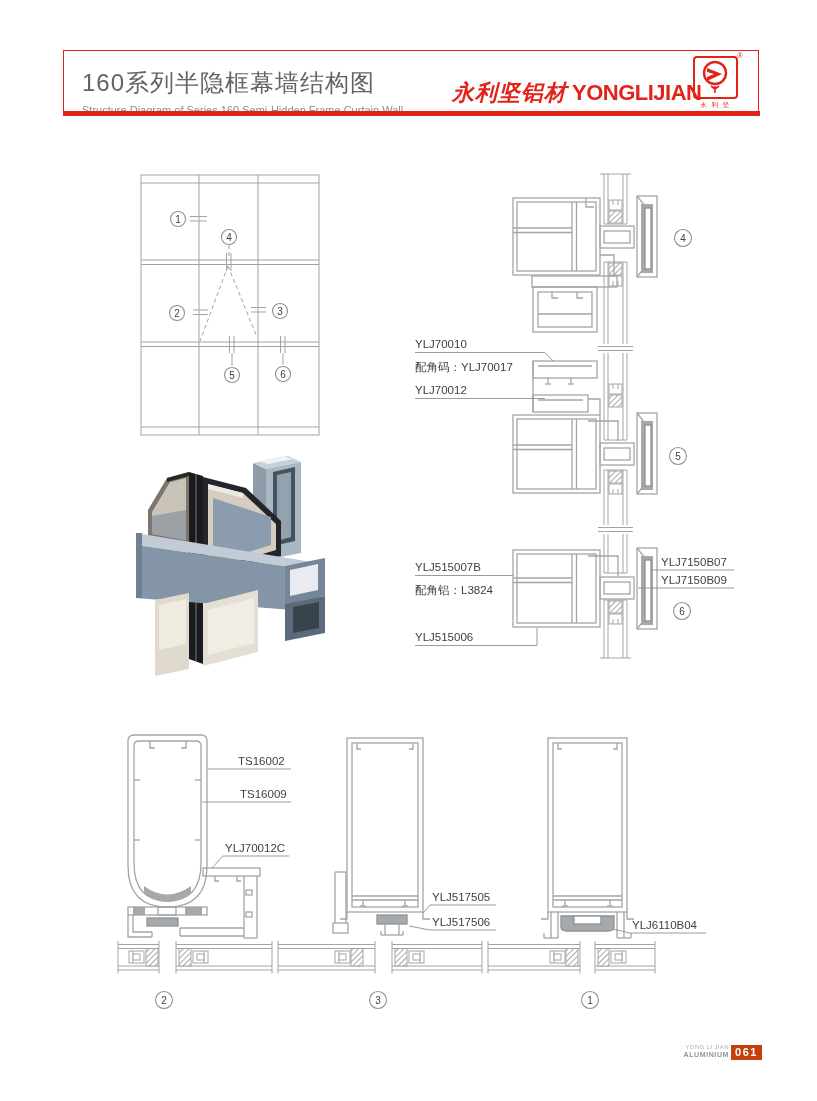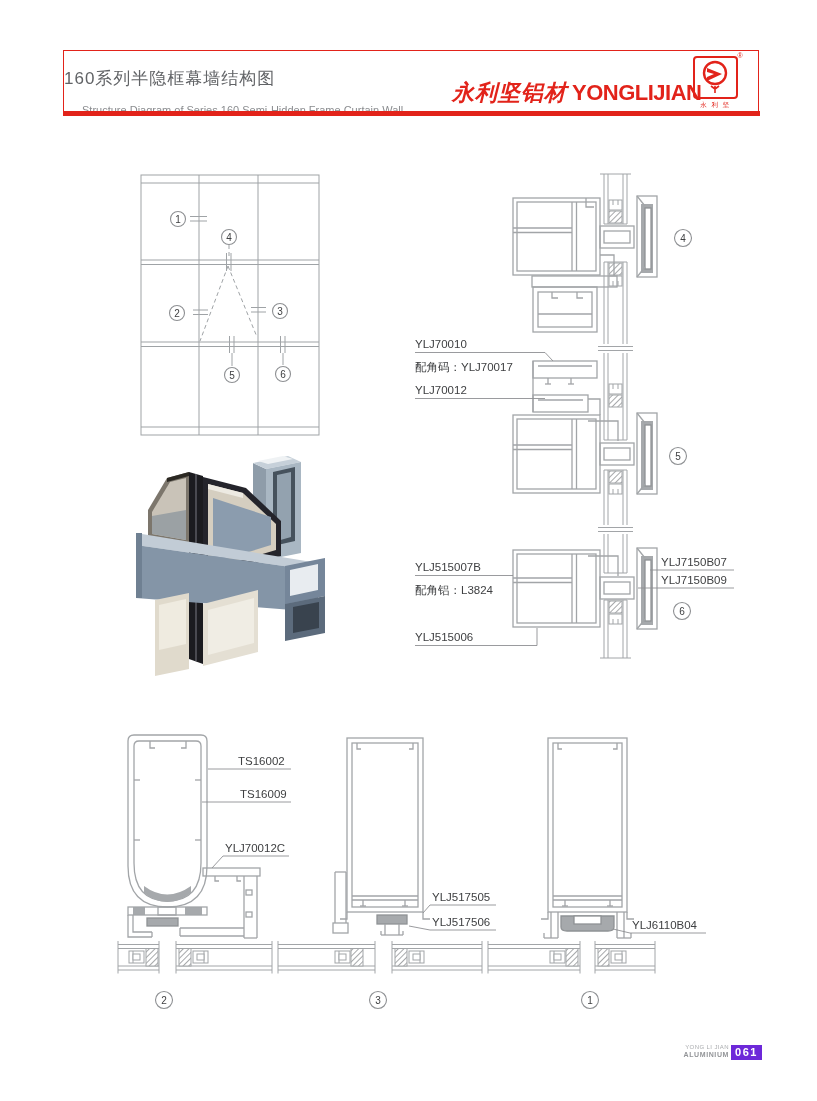--- a/index.html
+++ b/index.html
@@ -3,36 +3,36 @@
 <meta charset="utf-8">
 <style>
   html,body{margin:0;padding:0;}
   body{width:817px;height:1101px;position:relative;background:#ffffff;
        font-family:"Liberation Sans",sans-serif;overflow:hidden;}
   .page{position:absolute;inset:0;}
   
   .header-box{position:absolute;left:63px;top:50px;width:696px;height:62px;
               border:1.5px solid #E2231A;box-sizing:border-box;background:#fff;}
   .header-bar{position:absolute;left:63px;top:111px;width:697px;height:5px;background:#E2231A;}
-  .title-cn{position:absolute;left:64px;top:67px;font-size:17px;color:#616366;letter-spacing:1px;white-space:nowrap;}
+  .title-cn{position:absolute;left:82px;top:67px;font-size:24px;color:#616366;letter-spacing:1px;white-space:nowrap;}
   .title-en{position:absolute;left:82px;top:104px;font-size:11px;color:#8A8C8F;white-space:nowrap;}
   .brand{position:absolute;left:452px;top:78px;width:236px;text-align:right;color:#E2231A;
          font-weight:bold;white-space:nowrap;}
   .brand-cn{font-size:22px;letter-spacing:1px;font-style:italic;}
   .brand-en{font-size:22px;letter-spacing:-0.5px;margin-left:5px;}
   .logo{position:absolute;left:691px;top:48px;width:56px;height:62px;}
   
   svg.drawing{position:absolute;left:0;top:0;}
   svg text{font-family:"Liberation Sans",sans-serif;}
   
   .footer-brand{position:absolute;left:629px;top:1044px;width:100px;text-align:right;
                 color:#A9ABAE;line-height:1.2;}
   .fb1{font-size:6px;letter-spacing:0.4px;}
   .fb2{font-size:7px;font-weight:bold;color:#939598;letter-spacing:0.6px;}
-  .page-num{position:absolute;left:731px;top:1045px;width:31px;height:15px;background:#6d28d9;
+  .page-num{position:absolute;left:731px;top:1045px;width:31px;height:15px;background:#c2410c;
             color:#fff;font-size:11px;font-weight:bold;text-align:center;line-height:15px;
             letter-spacing:1.5px;}
 </style>
 </head>
 <body>
 
 <div class="page">
 
   <div class="header-box"></div>
   <div class="title-cn">160系列半隐框幕墙结构图</div>

